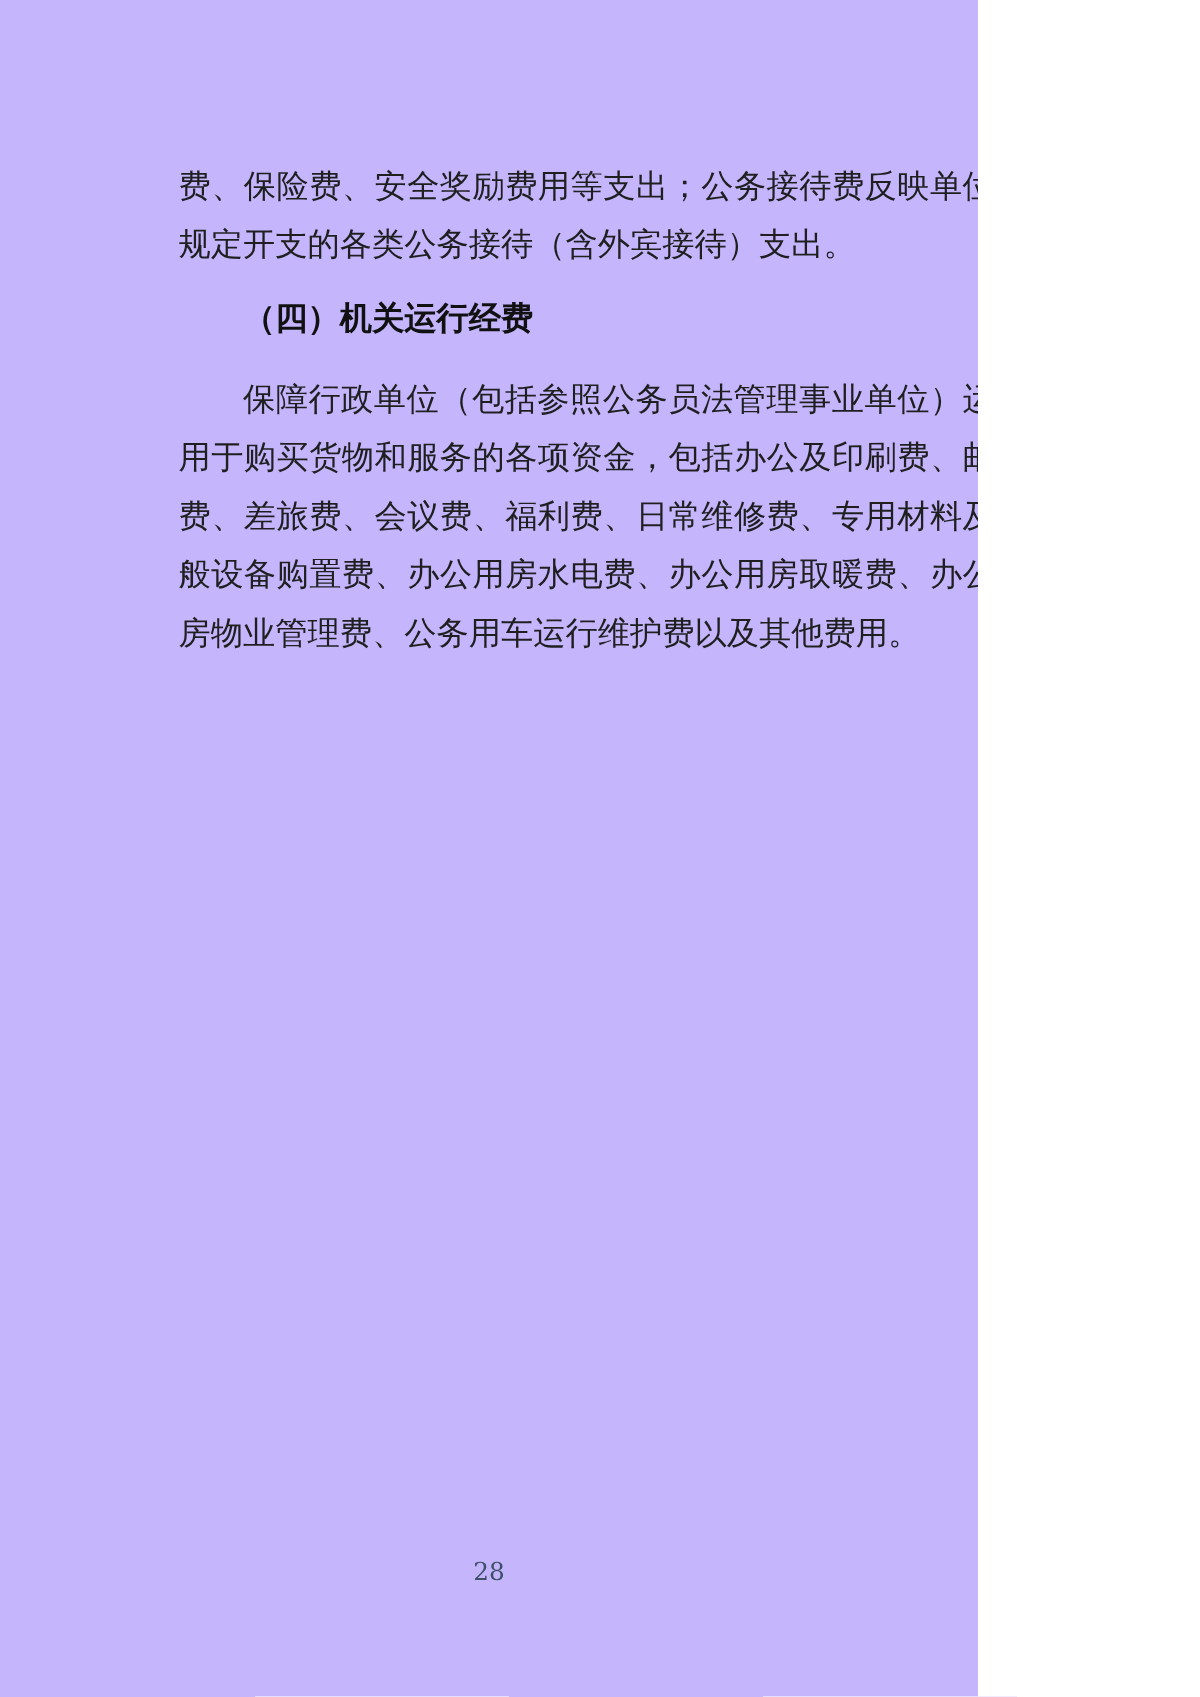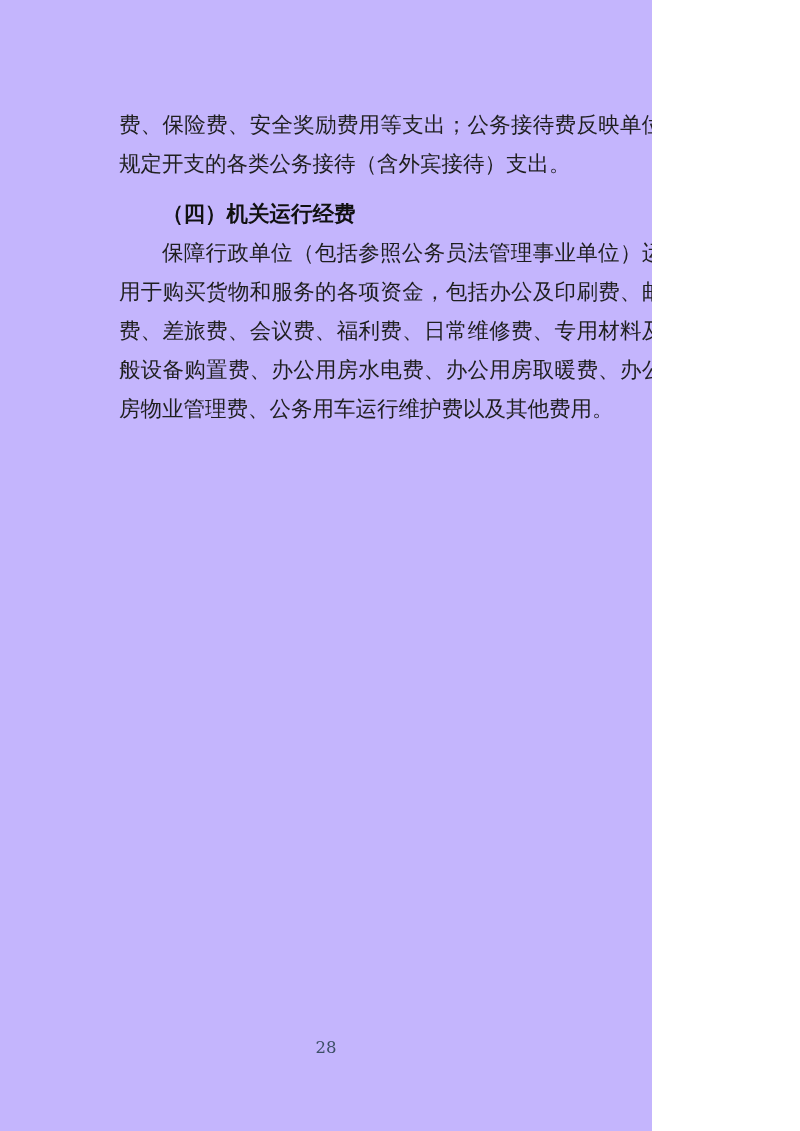--- a/index.html
+++ b/index.html
@@ -27,27 +27,27 @@
     line-height: 38.8px;
     color: #1f1f1f;
     text-align: justify;
     text-justify: inter-character;
     font-family: "DejaVu Serif", serif;
   }
   .indent-2em {
     text-indent: 2em;
   }
   .section-heading {
-    margin: 11px 0 1px 0;
+    margin: 11px 0 15px 0;
     font-size: 21.5px;
     line-height: 38.8px;
     font-weight: bold;
     color: #111111;
     text-indent: 2em;
-    font-family: Liberation Serif, serif;
+    font-family: Liberation Mono, monospace;
   }
   .page-number {
     position: absolute;
     top: 1037px;
     left: 0;
     width: 100%;
     text-align: center;
     font-size: 16.5px;
     line-height: 22px;
     color: #3d4f66;

